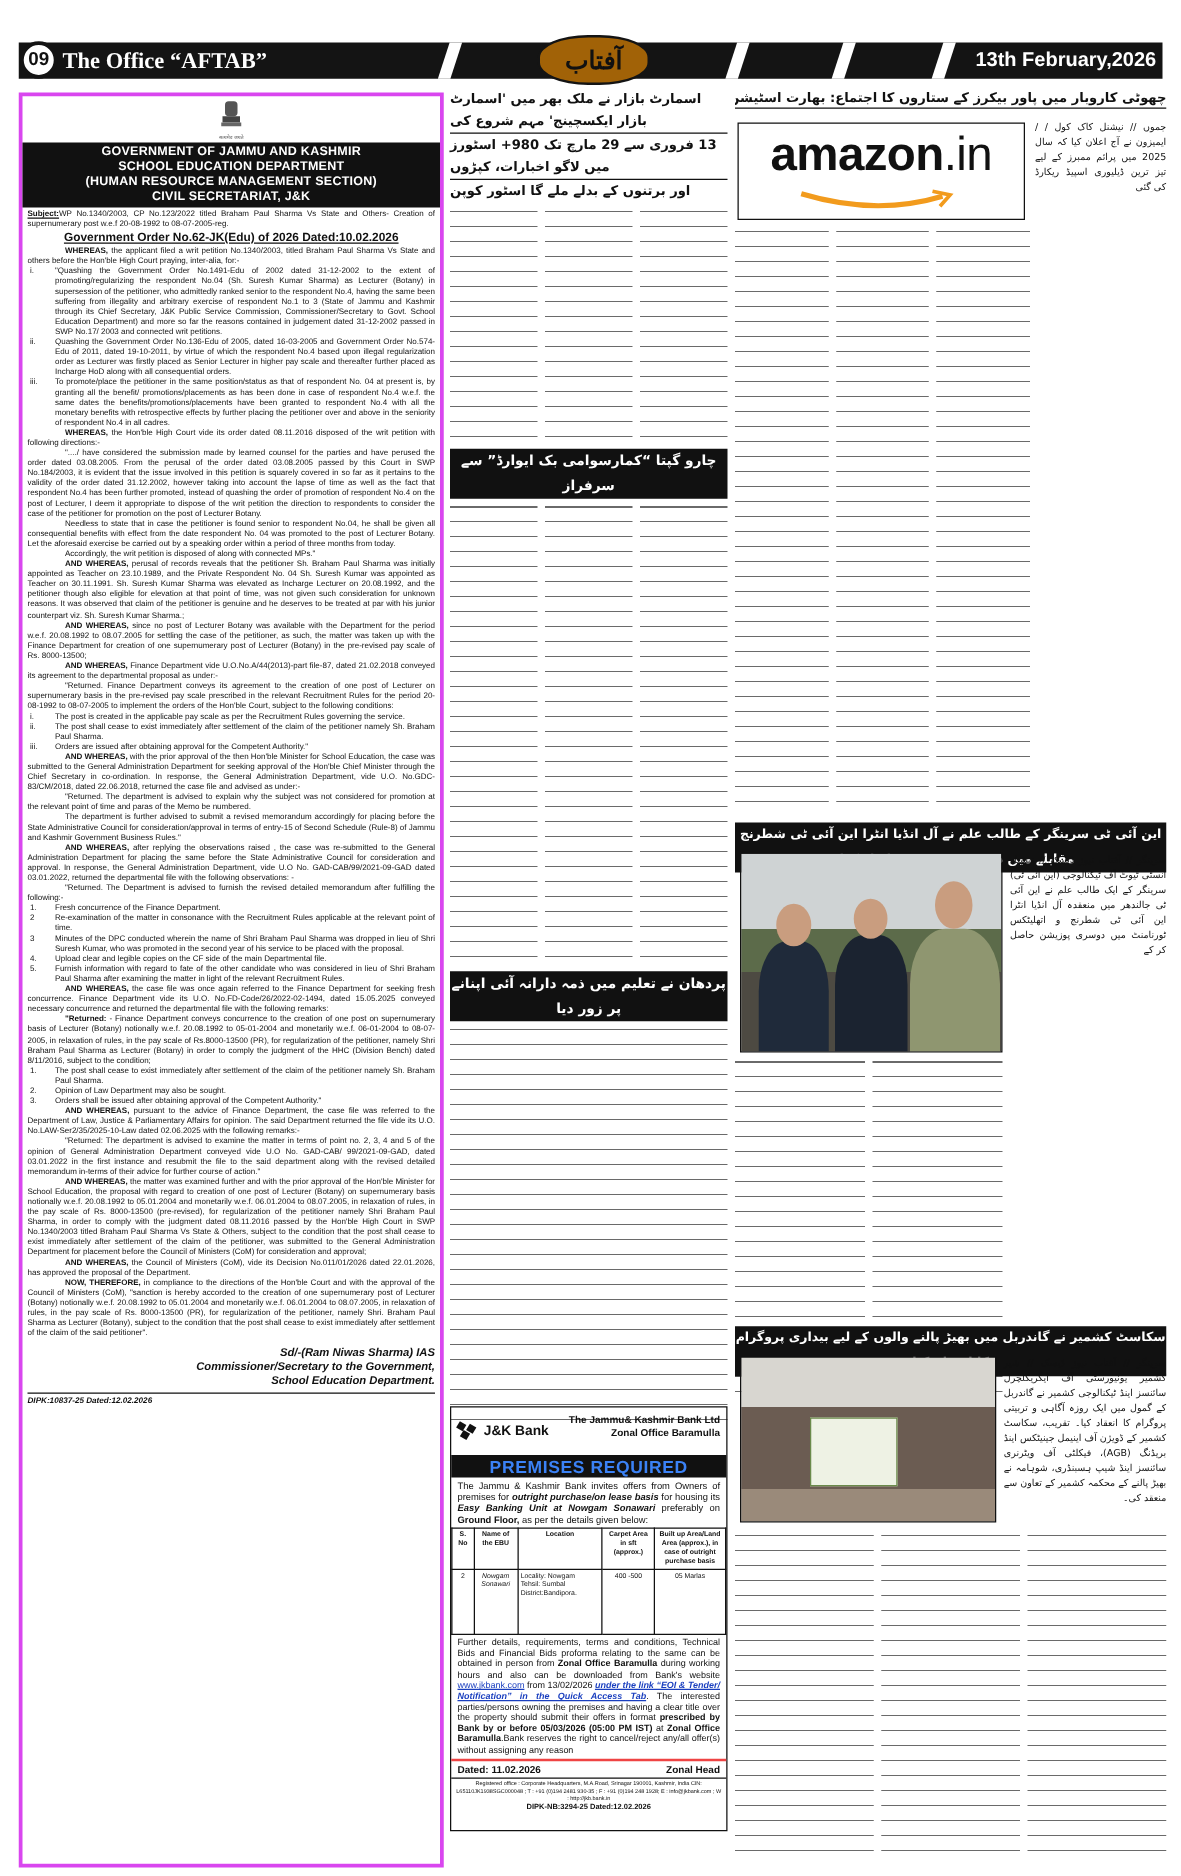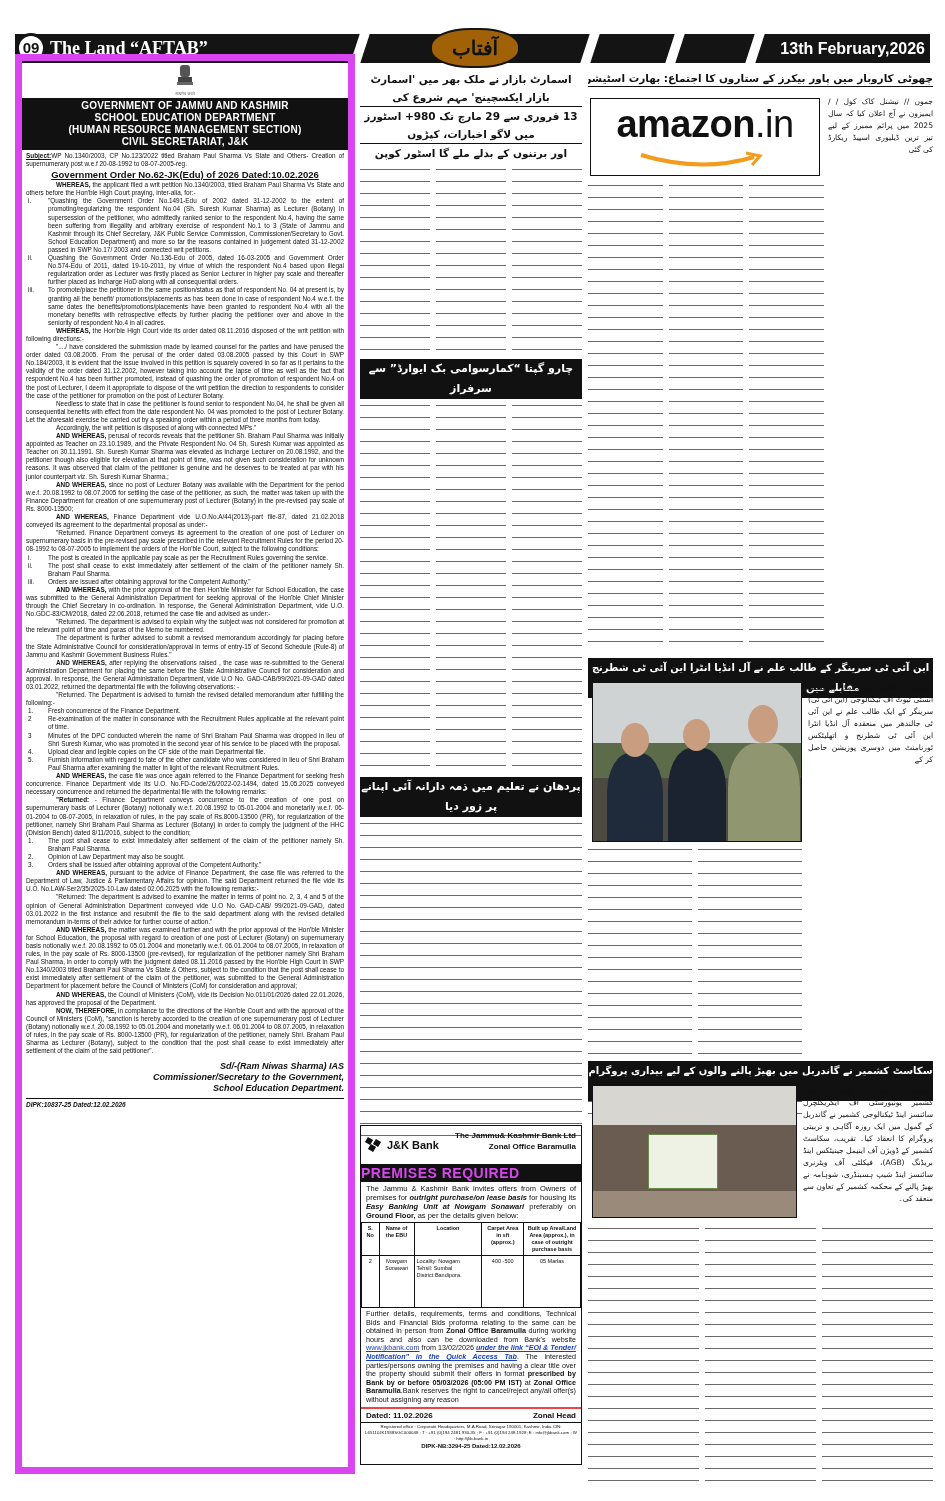--- a/index.html
+++ b/index.html
@@ -6,53 +6,53 @@
 html,body{width:945px;height:1501px;background:#fff;overflow:hidden}
 body{font-family:"DejaVu Sans",sans-serif;color:#111;position:relative}
 .mast{position:absolute;left:15px;top:34px;width:915px;height:29px;background:#141414;}
 .mast .slash{position:absolute;top:0;width:10px;height:29px;background:#fff;transform:skewX(-18deg)}
 .pageno{position:absolute;left:16px;top:33px;width:30px;height:30px;border-radius:50%;background:#fff;border:3px solid #141414;font:bold 15px "Liberation Sans",sans-serif;text-align:center;line-height:24px}
 .mast-title{position:absolute;left:50px;top:38px;color:#fff;font:bold 18px "Liberation Serif",serif}
 .mast-logo{position:absolute;left:430px;top:28px;width:90px;height:40px;border-radius:45%;background:#a16207;border:2px solid #141414;font:bold 20px "DejaVu Serif",serif;text-align:center;line-height:36px}
 .mast-date{position:absolute;right:20px;top:40px;color:#fff;font:bold 16px "Liberation Sans",sans-serif}
 
 
-.govt{position:absolute;left:15px;top:54px;width:340px;height:1420px;border:7px solid #d946ef;padding:2px 4px}
+.govt{position:absolute;left:15px;top:74px;width:340px;height:1420px;border:3px solid #d946ef;padding:2px 4px}
 .emblem{display:block;margin:0 auto;width:24px;height:28px}
 .emblem-cap{text-align:center;font-size:4px;color:#555}
 .govt-head{background:#111;color:#fff;text-align:center;font:bold 10px/12px "Liberation Sans",sans-serif;padding:2px 0;margin:2px -4px 2px}
 .govt-head div{letter-spacing:.2px}
 .govt p,.govt li{font:6.4px/8.1px "Liberation Sans",sans-serif;text-align:justify}
 .govt .indent{text-indent:30px}
 .order-title{font:bold 9.5px "Liberation Sans",sans-serif;text-align:center;text-decoration:underline;margin:1px 0}
 .govt ol{list-style:none;padding-left:0}
 .govt ol li{padding-left:22px;position:relative}
 .govt ol li span.n{position:absolute;left:2px}
 .b{font-weight:bold}
 .i{font-style:italic}
 .sig{text-align:right;font:bold italic 9px/11px "Liberation Sans",sans-serif;margin-top:6px}
 .dipk{font:bold italic 6.5px "Liberation Sans",sans-serif;border-top:1px solid #111;margin-top:4px;padding-top:2px}
 
 
 .mid{position:absolute;left:360px;top:70px;width:222px}
 .urdu{direction:rtl;font:7.6px/12px "DejaVu Sans",sans-serif;text-align:justify;color:#111}
-.urdu-head{direction:rtl;text-align:center;font:bold 10.5px/18px "DejaVu Sans",sans-serif;border-bottom:1px solid #111}
+.urdu-head{direction:rtl;text-align:left;font:bold 10.5px/18px "DejaVu Sans",sans-serif;border-bottom:1px solid #111}
 .blackbar{background:#111;color:#fff;direction:rtl;text-align:center;font:bold 11px/20px "DejaVu Sans",sans-serif;margin:3px 0}
 .cols3{display:flex;flex-direction:row-reverse;gap:6px}
 .cols3>div{flex:1}
 .filler{height:100%;background:repeating-linear-gradient(#fff 0 3px,#6a6a6a 3px 4px,#fff 4px 12px)}
 
 
 .bank{position:absolute;left:360px;top:1125px;width:222px;height:340px;border:1px solid #111;font-family:"Liberation Sans",sans-serif}
 .bank-top{display:flex;justify-content:space-between;padding:4px 5px;height:38px}
 .bank-logo{display:flex;align-items:center;gap:3px;font:bold 11px "Liberation Sans",sans-serif}
 .bank-logo .mark{width:18px;height:14px;position:relative}
 .bank-logo .mark i{position:absolute;width:6px;height:6px;background:#111;transform:rotate(30deg)}
 .bank-name{text-align:right;font:bold 8px/11px "Liberation Sans",sans-serif}
-.bank-title{background:#111;color:#d946ef;text-align:left;font:bold 14px/18px "Liberation Sans",sans-serif;letter-spacing:.5px}
+.bank-title{background:#111;color:#3b82f6;text-align:center;font:bold 14px/18px "Liberation Sans",sans-serif;letter-spacing:.5px}
 .bank-intro{font:7.5px/9px "Liberation Sans",sans-serif;padding:2px 5px;text-align:justify}
 .bank table{width:100%;border-collapse:collapse;font:5.5px/7px "Liberation Sans",sans-serif}
 .bank th,.bank td{border:1px solid #111;padding:2px;vertical-align:top;text-align:center}
 .bank td.l{text-align:left}
 .bank-details{font:7.2px/8.6px "Liberation Sans",sans-serif;padding:2px 5px;text-align:justify}
 .bank-details a{color:#1a3fbf;text-decoration:underline}
 .bank-foot{display:flex;justify-content:space-between;font:bold 8px "Liberation Sans",sans-serif;padding:2px 5px;border-top:2px solid #ef4444}
 .bank-reg{font:4.4px/6px "Liberation Sans",sans-serif;text-align:center;border-top:1px solid #111;padding:1px 4px}
 .bank-dipk{font:bold 6px "Liberation Sans",sans-serif;text-align:center}
 
@@ -71,21 +71,21 @@
 <body>
 
 <div class="mast">
   <div class="slash" style="left:445px"></div>
   <div class="slash" style="left:570px"></div>
   <div class="slash" style="left:655px"></div>
   <div class="slash" style="left:735px"></div>
   <div class="slash" style="left:340px"></div>
 </div>
 <div class="pageno">09</div>
-<div class="mast-title">The Land “AFTAB”</div>
+<div class="mast-title">The Office “AFTAB”</div>
 <div class="mast-logo">آفتاب</div>
 <div class="mast-date">13th February,2026</div>
 
 <div class="govt">
   <svg class="emblem" viewBox="0 0 24 28">
     <rect x="7" y="2" width="10" height="12" rx="3" fill="#555"></rect>
     <rect x="5" y="14" width="14" height="5" fill="#444"></rect>
     <rect x="4" y="19" width="16" height="3" fill="#666"></rect>
   </svg>
   <div class="emblem-cap">सत्यमेव जयते</div>

